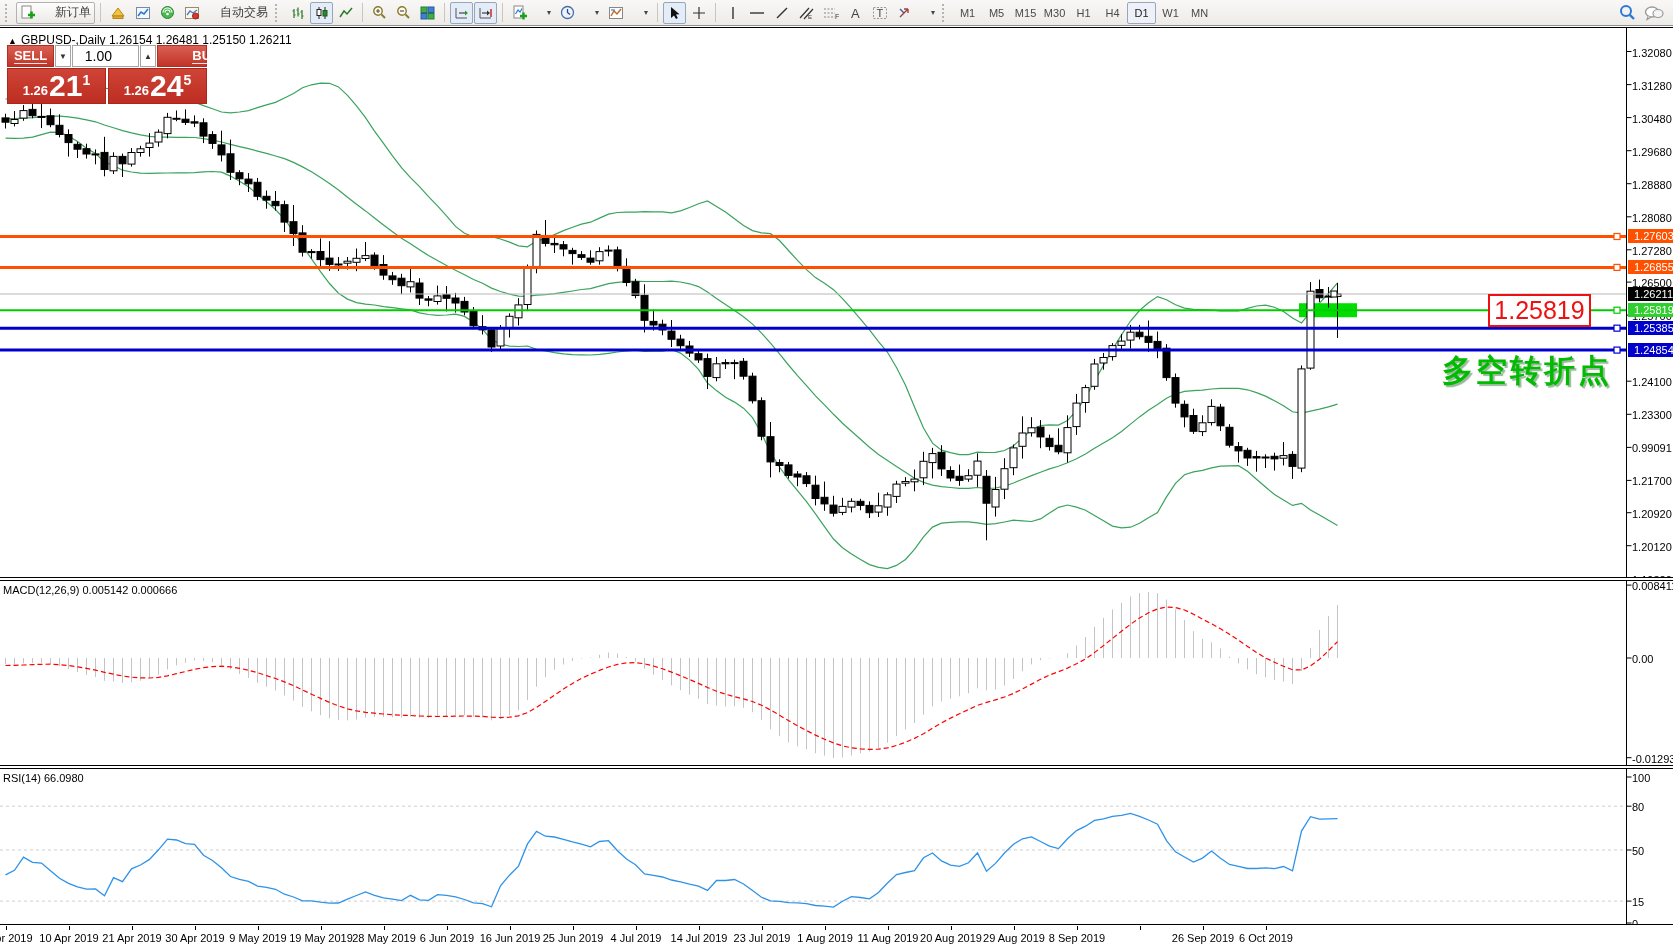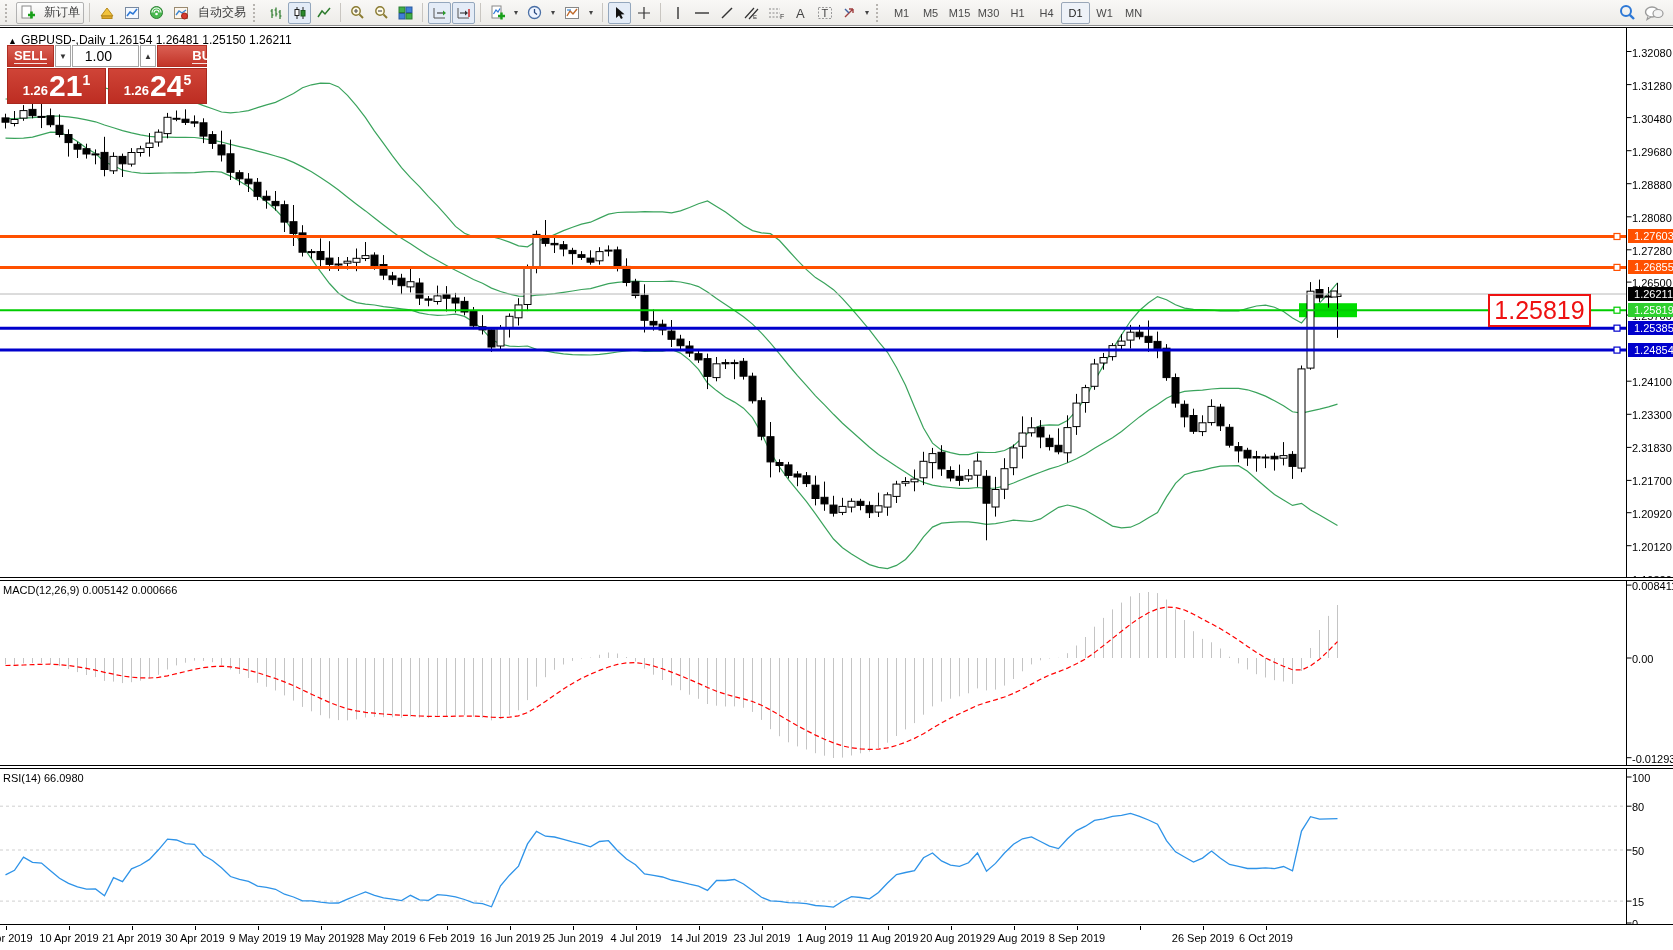--- a/index.html
+++ b/index.html
@@ -4,21 +4,21 @@
 <style>
   html,body{margin:0;padding:0;width:1673px;height:950px;overflow:hidden;
     font-family:"Liberation Sans",sans-serif;background:#fff;}
   
   #toolbar{position:absolute;left:0;top:0;width:1673px;height:26px;box-sizing:border-box;
     background:linear-gradient(#f9f8f6,#ecebe8);border-bottom:1px solid #8f8f8f;
     display:flex;align-items:center;padding:0 3px;gap:1px;z-index:20;}
   .grip{width:4px;height:18px;border-left:2px dotted #b7b4b0;margin:0 4px 0 2px;}
   .sep{width:1px;height:19px;background:#c9c6c1;margin:0 4px;}
   .tb-btn{height:22px;min-width:23px;display:flex;align-items:center;justify-content:center;
-    gap:9px;border:1px solid transparent;border-radius:2px;color:#3c3c3c;font-size:12px;
+    gap:20px;border:1px solid transparent;border-radius:2px;color:#3c3c3c;font-size:12px;
     padding:0 3px;box-sizing:border-box;background:transparent;cursor:default;}
   .tb-btn.raised{border:1px solid #b2b2b2;background:linear-gradient(#fdfdfd,#eceae6);}
   .tb-btn.pressed{border:1px solid #94a7bd;background:#e4ecf7;}
   .caret{font-size:8px;color:#444;}
   .tf-btn{height:20px;width:27px;font-size:11px;color:#4a4a4a;display:flex;align-items:center;
     justify-content:center;border:1px solid transparent;border-radius:2px;}
   .tf-btn.active{border:1px solid #9aa7b8;background:#eef2f8;color:#222;}
   .right-icons{margin-left:auto;display:flex;align-items:center;gap:8px;padding-right:6px;}
   
   .pane{position:absolute;left:0;width:1673px;box-sizing:border-box;background:#fff;overflow:hidden;}
@@ -621,34 +621,35 @@
         <span class="big">21</span>
         <span class="sup">1</span>
       </div>
       <div class="tp-price">
         <span class="pfx">1.26</span>
         <span class="big">24</span>
         <span class="sup">5</span>
       </div>
     </div>
   </div>
+  <div id="annotation" style="color: rgb(0, 187, 0);">多空转折点</div>
   <div id="price-callout" style="color: rgb(238, 17, 17); border-color: rgb(238, 17, 17); top: 266px;">1.25819</div>
   <div id="main-axis-labels">
       <div class="axlbl" style="top: 19px;">1.32080</div>
       <div class="axlbl" style="top: 52px;">1.31280</div>
       <div class="axlbl" style="top: 85px;">1.30480</div>
       <div class="axlbl" style="top: 118px;">1.29680</div>
       <div class="axlbl" style="top: 151px;">1.28880</div>
       <div class="axlbl" style="top: 184px;">1.28080</div>
       <div class="axlbl" style="top: 217px;">1.27280</div>
       <div class="axlbl" style="top: 249px;">1.26500</div>
       <div class="axlbl" style="top: 282px;">1.25700</div>
       <div class="axlbl" style="top: 348px;">1.24100</div>
       <div class="axlbl" style="top: 381px;">1.23300</div>
-      <div class="axlbl" style="top: 414px;">2.31830</div>
+      <div class="axlbl" style="top: 414px;">0.99091</div>
       <div class="axlbl" style="top: 447px;">1.21700</div>
       <div class="axlbl" style="top: 480px;">1.20920</div>
       <div class="axlbl" style="top: 513px;">1.20120</div>
       <div class="axlbl" style="top: 546px;">1.19320</div>
       <div class="badge" style="top: 201px; background: rgb(255, 80, 0);">1.27603</div>
       <div class="badge" style="top: 232px; background: rgb(255, 80, 0);">1.26855</div>
       <div class="badge" style="top: 259px; background: rgb(0, 0, 0);">1.26211</div>
       <div class="badge" style="top: 275px; background: rgb(47, 207, 47);">1.25819</div>
       <div class="badge" style="top: 293px; background: rgb(0, 0, 204);">1.25385</div>
       <div class="badge" style="top: 315px; background: rgb(0, 0, 204);">1.24854</div>
@@ -854,21 +855,21 @@
     <div class="dlbl" style="left: 132px;">21 Apr 2019</div>
     <div class="dtick" style="left: 195px;"></div>
     <div class="dlbl" style="left: 195px;">30 Apr 2019</div>
     <div class="dtick" style="left: 258px;"></div>
     <div class="dlbl" style="left: 258px;">9 May 2019</div>
     <div class="dtick" style="left: 321px;"></div>
     <div class="dlbl" style="left: 321px;">19 May 2019</div>
     <div class="dtick" style="left: 384px;"></div>
     <div class="dlbl" style="left: 384px;">28 May 2019</div>
     <div class="dtick" style="left: 447px;"></div>
-    <div class="dlbl" style="left: 447px;">6 Feb 2019</div>
+    <div class="dlbl" style="left: 447px;">6 Jun 2019</div>
     <div class="dtick" style="left: 510px;"></div>
     <div class="dlbl" style="left: 510px;">16 Jun 2019</div>
     <div class="dtick" style="left: 573px;"></div>
     <div class="dlbl" style="left: 573px;">25 Jun 2019</div>
     <div class="dtick" style="left: 636px;"></div>
     <div class="dlbl" style="left: 636px;">4 Jul 2019</div>
     <div class="dtick" style="left: 699px;"></div>
     <div class="dlbl" style="left: 699px;">14 Jul 2019</div>
     <div class="dtick" style="left: 762px;"></div>
     <div class="dlbl" style="left: 762px;">23 Jul 2019</div>

